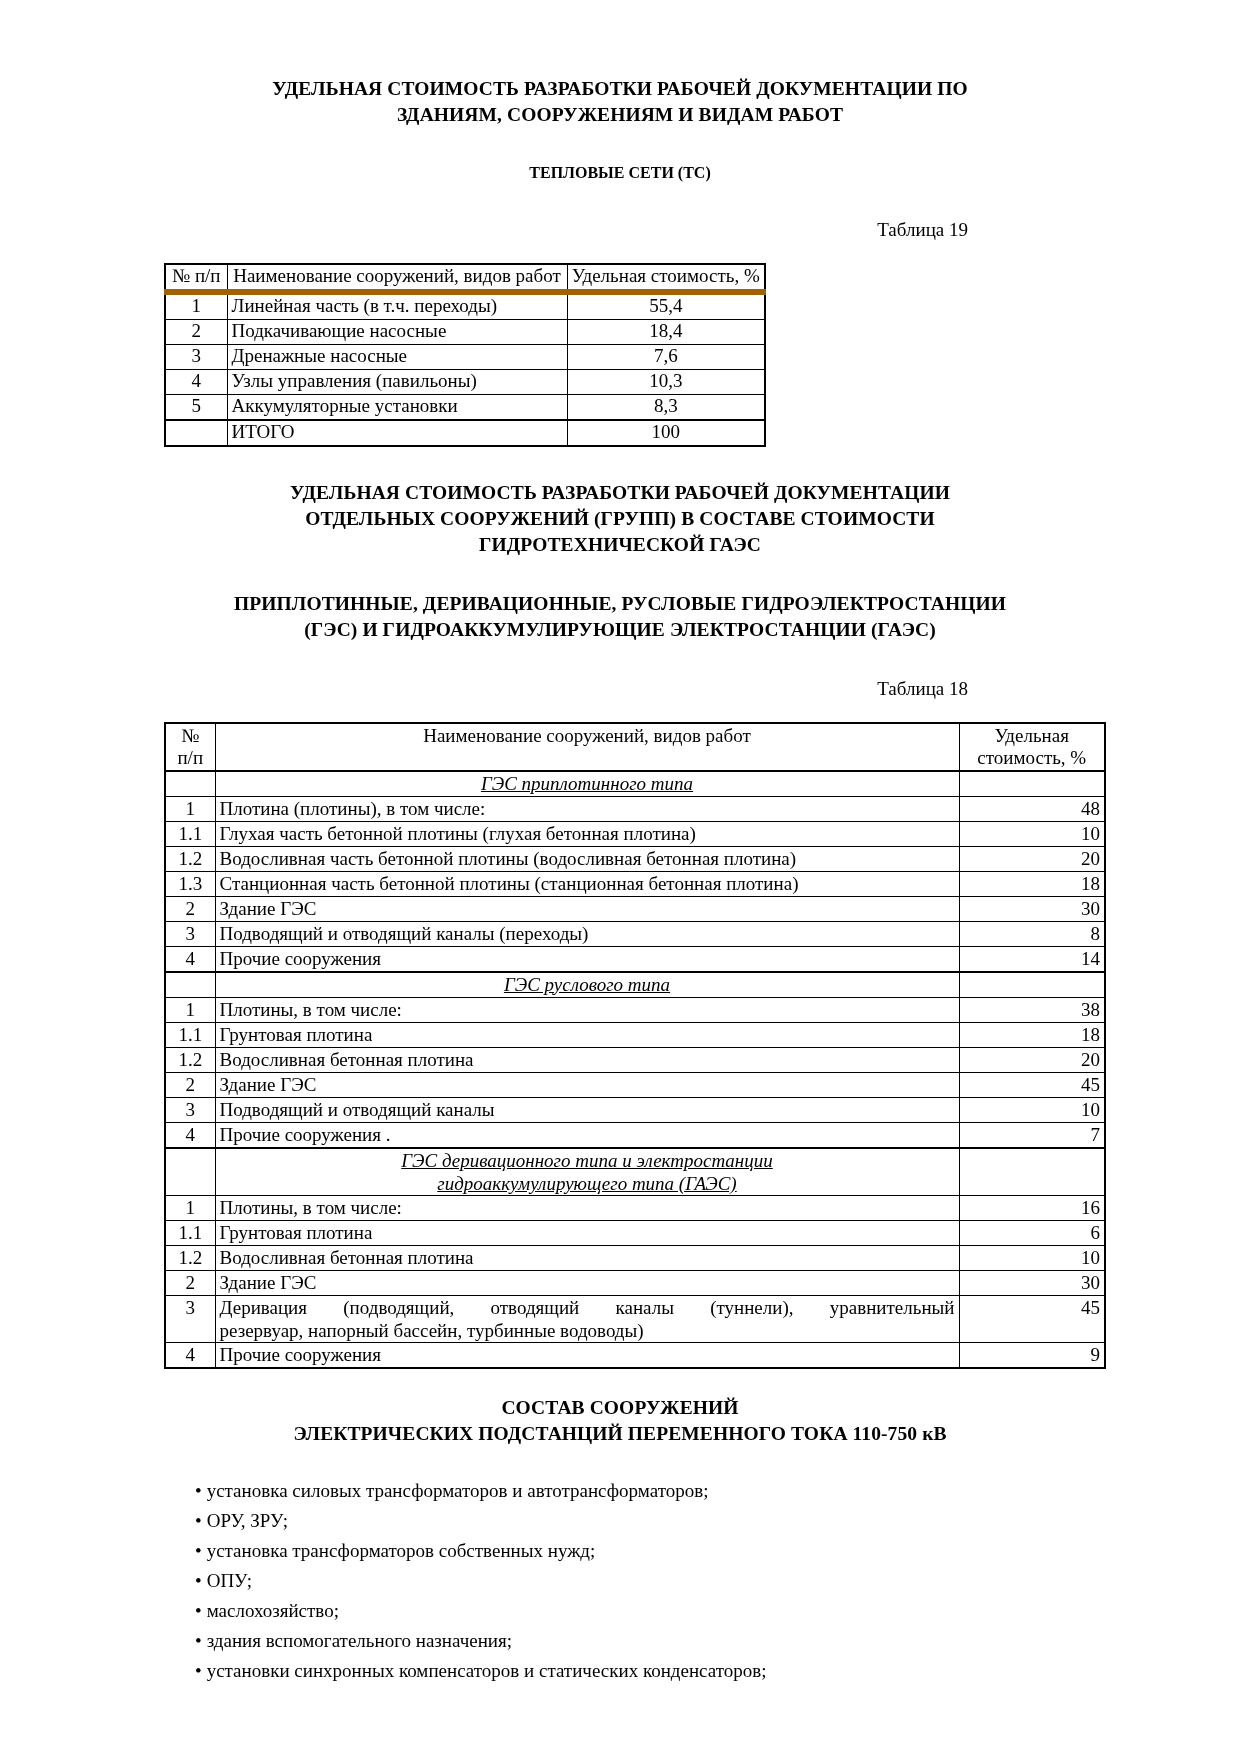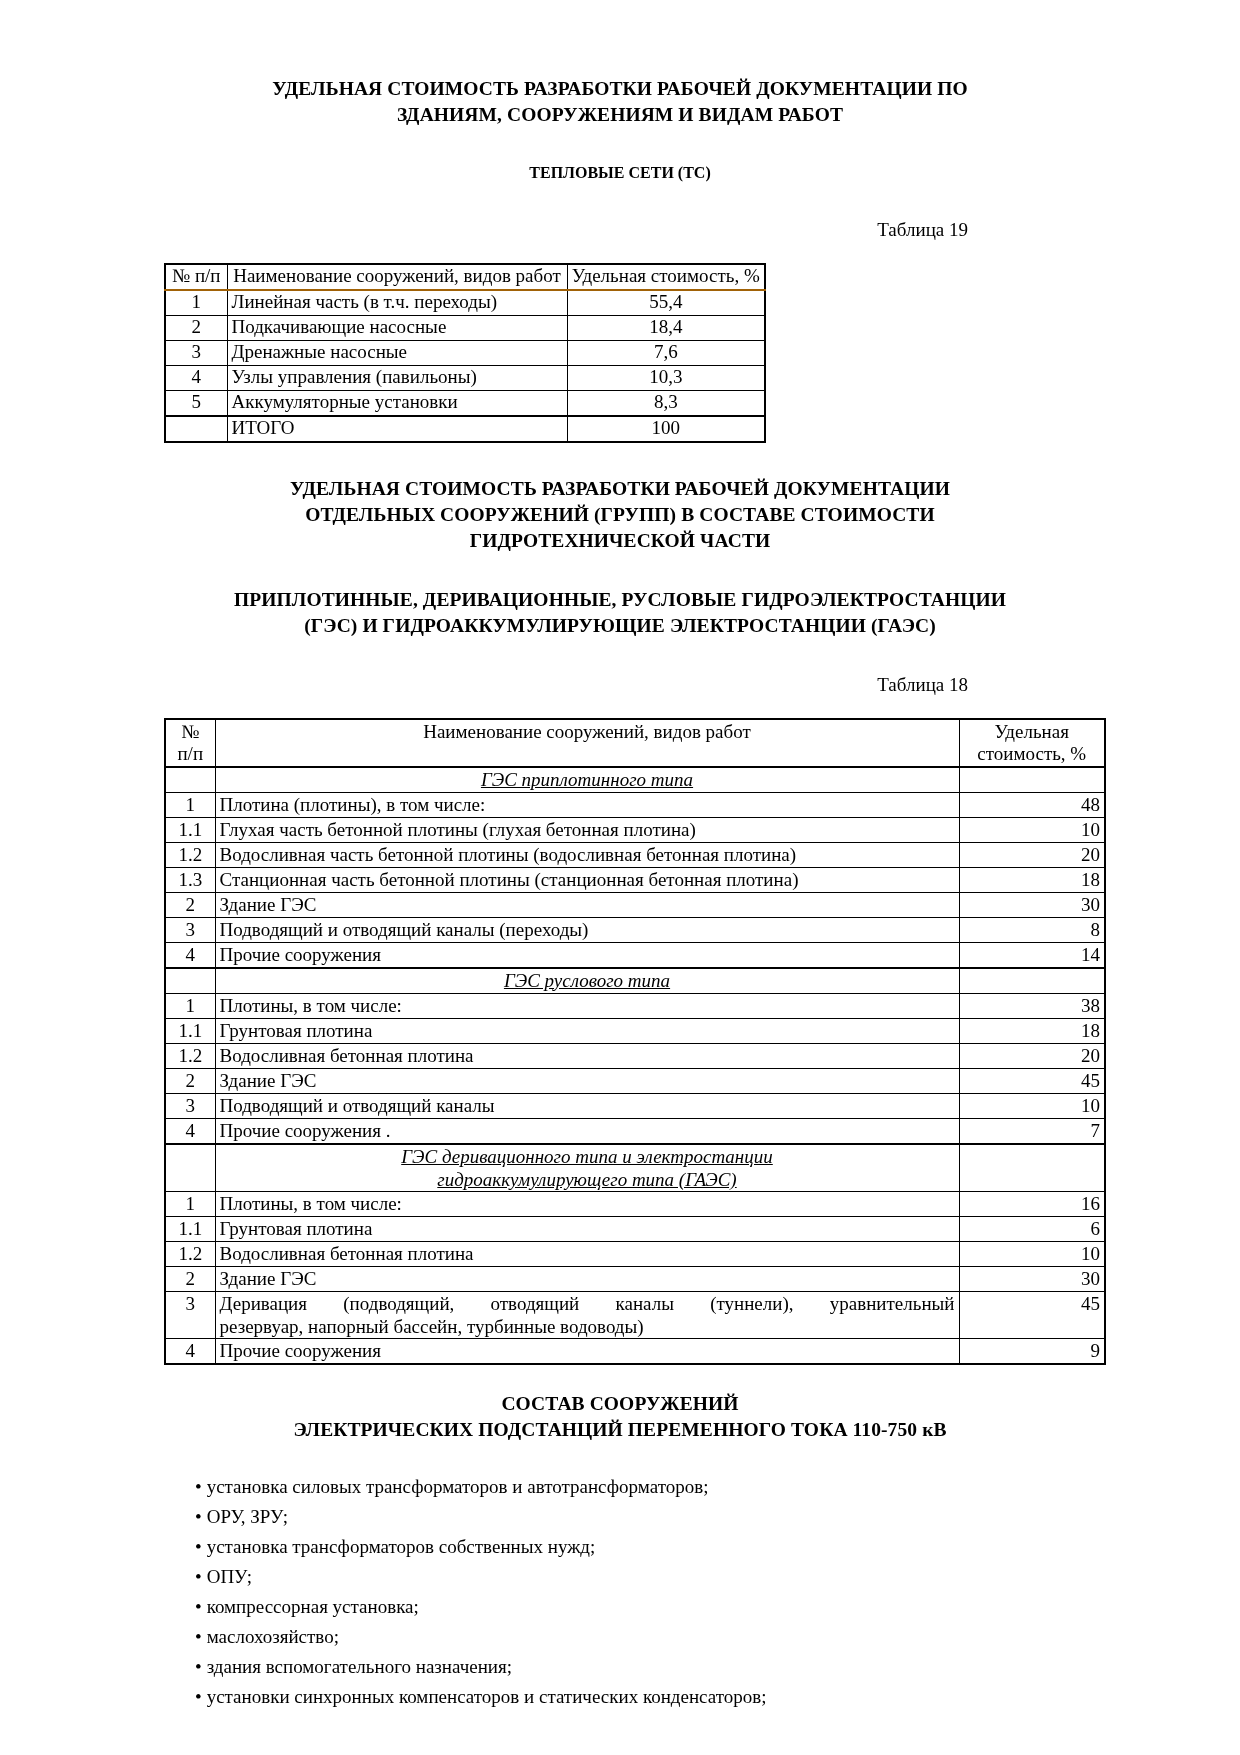--- a/index.html
+++ b/index.html
@@ -61,21 +61,21 @@
   
   .t18 {
     width: 600px;
     margin: 0 auto 0 14px;
     border: 2px solid #000;
   }
   .t18 col.c-num  { width: 62px; }
   .t18 col.c-name { width: 340px; }
   .t18 col.c-val  { width: 198px; }
   .t18 td { line-height: 1.20; height: 24px; }
-  .t18 .hdr td { text-align: center; border-bottom: 2px solid #a16207; }
+  .t18 .hdr td { text-align: center; border-bottom: 6px solid #a16207; }
   .t18 .c-num-cell { text-align: center; }
   .t18 .c-name-cell { text-align: left; }
   .t18 .c-val-cell { text-align: center; }
   .t18 tr.total td { border-top: 2px solid #000; }
 
   
   .t19 {
     width: 940px;
     margin: 0 auto 0 14px;
     border: 2px solid #000;
@@ -171,21 +171,21 @@
         <td class="c-num-cell"></td>
         <td class="c-name-cell">ИТОГО</td>
         <td class="c-val-cell">100</td>
       </tr>
     </tbody>
   </table>
 
   <div class="doc-heading" style="margin-top:33px;">
     <span class="ln">УДЕЛЬНАЯ СТОИМОСТЬ РАЗРАБОТКИ РАБОЧЕЙ ДОКУМЕНТАЦИИ</span>
     <span class="ln">ОТДЕЛЬНЫХ СООРУЖЕНИЙ (ГРУПП) В СОСТАВЕ СТОИМОСТИ</span>
-    <span class="ln">ГИДРОТЕХНИЧЕСКОЙ ЧАСТИ</span>
+    <span class="ln">ГИДРОТЕХНИЧЕСКОЙ ГАЭС</span>
   </div>
 
   <div class="doc-heading" style="margin-top:33px;">
     <span class="ln">ПРИПЛОТИННЫЕ, ДЕРИВАЦИОННЫЕ, РУСЛОВЫЕ ГИДРОЭЛЕКТРОСТАНЦИИ</span>
     <span class="ln">(ГЭС) И ГИДРОАККУМУЛИРУЮЩИЕ ЭЛЕКТРОСТАНЦИИ (ГАЭС)</span>
   </div>
 
   <div class="table-caption" style="margin-top:35px; margin-bottom:22px;">Таблица 18</div>
 
   <table class="t19">
@@ -340,23 +340,20 @@
     <span class="bullet-item">
       <span class="dot">•</span><span>ОРУ, ЗРУ;</span>
     </span>
     <span class="bullet-item">
       <span class="dot">•</span><span>установка трансформаторов собственных нужд;</span>
     </span>
     <span class="bullet-item">
       <span class="dot">•</span><span>ОПУ;</span>
     </span>
     <span class="bullet-item">
-      <span class="dot">•</span><span>компрессорная установка;</span>
-    </span>
-    <span class="bullet-item">
       <span class="dot">•</span><span>маслохозяйство;</span>
     </span>
     <span class="bullet-item">
       <span class="dot">•</span><span>здания вспомогательного назначения;</span>
     </span>
     <span class="bullet-item">
       <span class="dot">•</span><span>установки синхронных компенсаторов и статических конденсаторов;</span>
     </span>
   </div>
 

